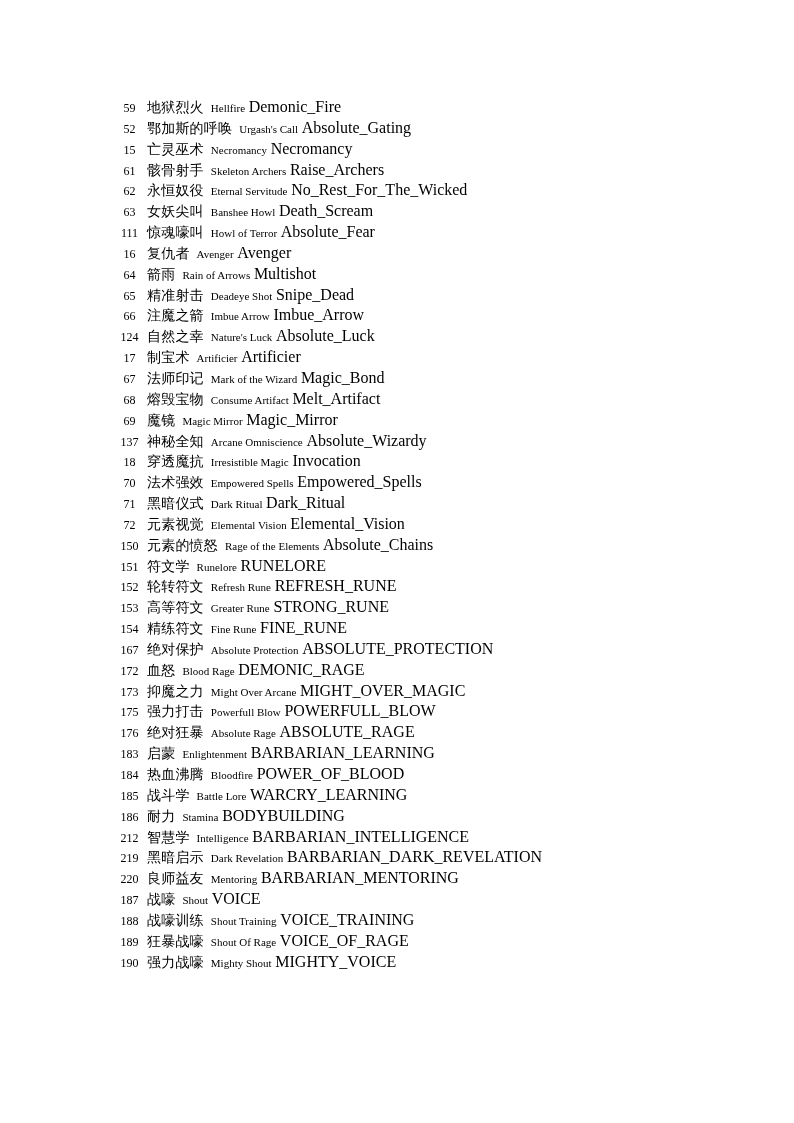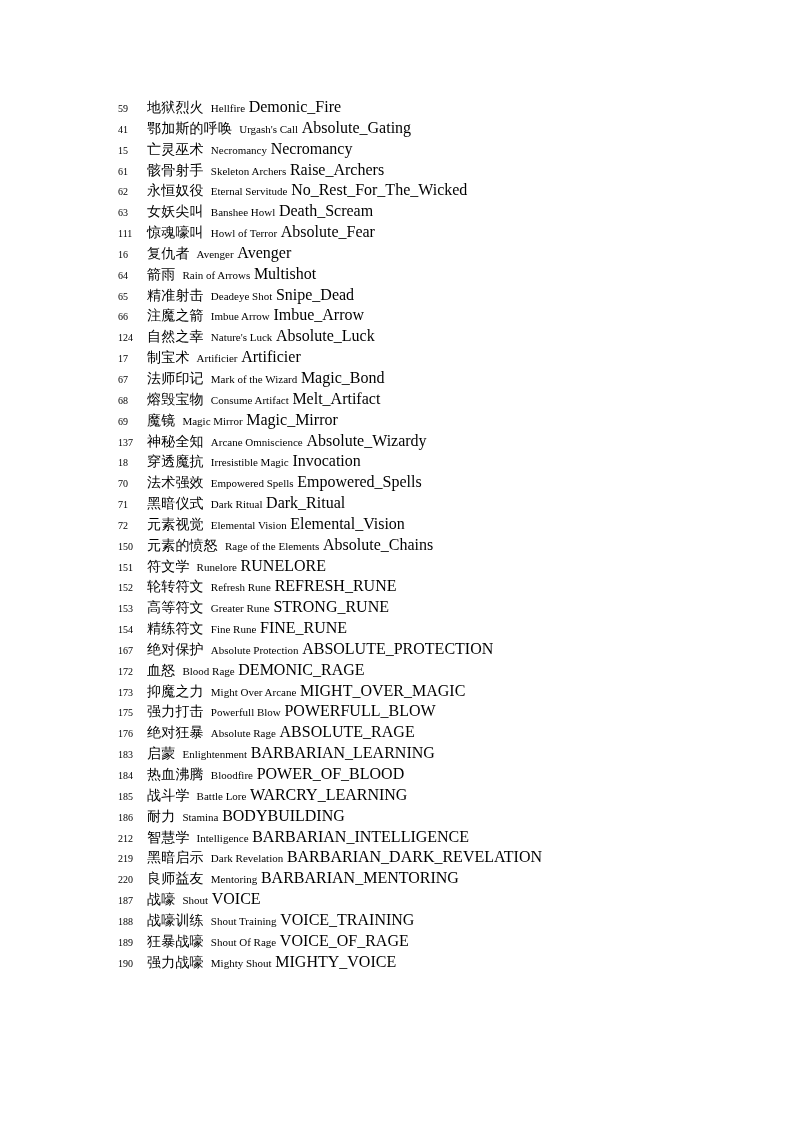--- a/index.html
+++ b/index.html
@@ -30,23 +30,23 @@
     white-space: nowrap;
     height: 20.85px;
     line-height: 20.85px;
     font-size: 14.6px;
   }
 
   
   .skill-id {
     display: inline-block;
     width: 23px;
-    text-align: left;
+    text-align: center;
     font-family: "Liberation Serif", "DejaVu Serif", serif;
-    font-size: 10px;
+    font-size: 12px;
   }
 
   
   .skill-cn {
     display: inline-block;
     margin-left: 6px;
     font-family: "DejaVu Sans", "Liberation Sans", sans-serif;
     font-size: 14px;
     letter-spacing: 0.2px;
   }
@@ -62,21 +62,21 @@
     display: inline;
     font-family: "Liberation Serif", "DejaVu Serif", serif;
     font-size: 16px;
   }
 </style>
 </head>
 <body style="background: rgb(255, 255, 255); color: rgb(0, 0, 0);">
 
 <div id="skill-list">
     <div class="skill-row"><span class="skill-id">59</span><span class="skill-cn">地狱烈火</span><span class="skill-en">Hellfire</span> <span class="skill-const">Demonic_Fire</span></div>
-    <div class="skill-row"><span class="skill-id">41</span><span class="skill-cn">鄂加斯的呼唤</span><span class="skill-en">Urgash's Call</span> <span class="skill-const">Absolute_Gating</span></div>
+    <div class="skill-row"><span class="skill-id">52</span><span class="skill-cn">鄂加斯的呼唤</span><span class="skill-en">Urgash's Call</span> <span class="skill-const">Absolute_Gating</span></div>
     <div class="skill-row"><span class="skill-id">15</span><span class="skill-cn">亡灵巫术</span><span class="skill-en">Necromancy</span> <span class="skill-const">Necromancy</span></div>
     <div class="skill-row"><span class="skill-id">61</span><span class="skill-cn">骸骨射手</span><span class="skill-en">Skeleton Archers</span> <span class="skill-const">Raise_Archers</span></div>
     <div class="skill-row"><span class="skill-id">62</span><span class="skill-cn">永恒奴役</span><span class="skill-en">Eternal Servitude</span> <span class="skill-const">No_Rest_For_The_Wicked</span></div>
     <div class="skill-row"><span class="skill-id">63</span><span class="skill-cn">女妖尖叫</span><span class="skill-en">Banshee Howl</span> <span class="skill-const">Death_Scream</span></div>
     <div class="skill-row"><span class="skill-id">111</span><span class="skill-cn">惊魂嚎叫</span><span class="skill-en">Howl of Terror</span> <span class="skill-const">Absolute_Fear</span></div>
     <div class="skill-row"><span class="skill-id">16</span><span class="skill-cn">复仇者</span><span class="skill-en">Avenger</span> <span class="skill-const">Avenger</span></div>
     <div class="skill-row"><span class="skill-id">64</span><span class="skill-cn">箭雨</span><span class="skill-en">Rain of Arrows</span> <span class="skill-const">Multishot</span></div>
     <div class="skill-row"><span class="skill-id">65</span><span class="skill-cn">精准射击</span><span class="skill-en">Deadeye Shot</span> <span class="skill-const">Snipe_Dead</span></div>
     <div class="skill-row"><span class="skill-id">66</span><span class="skill-cn">注魔之箭</span><span class="skill-en">Imbue Arrow</span> <span class="skill-const">Imbue_Arrow</span></div>
     <div class="skill-row"><span class="skill-id">124</span><span class="skill-cn">自然之幸</span><span class="skill-en">Nature's Luck</span> <span class="skill-const">Absolute_Luck</span></div>

